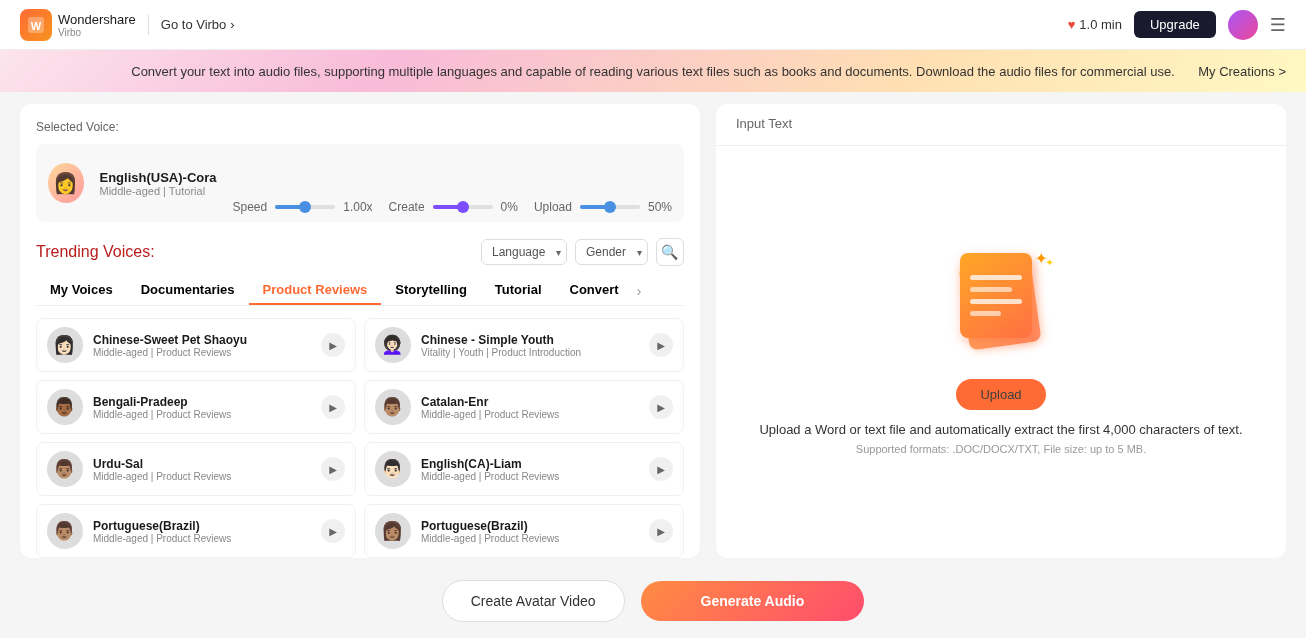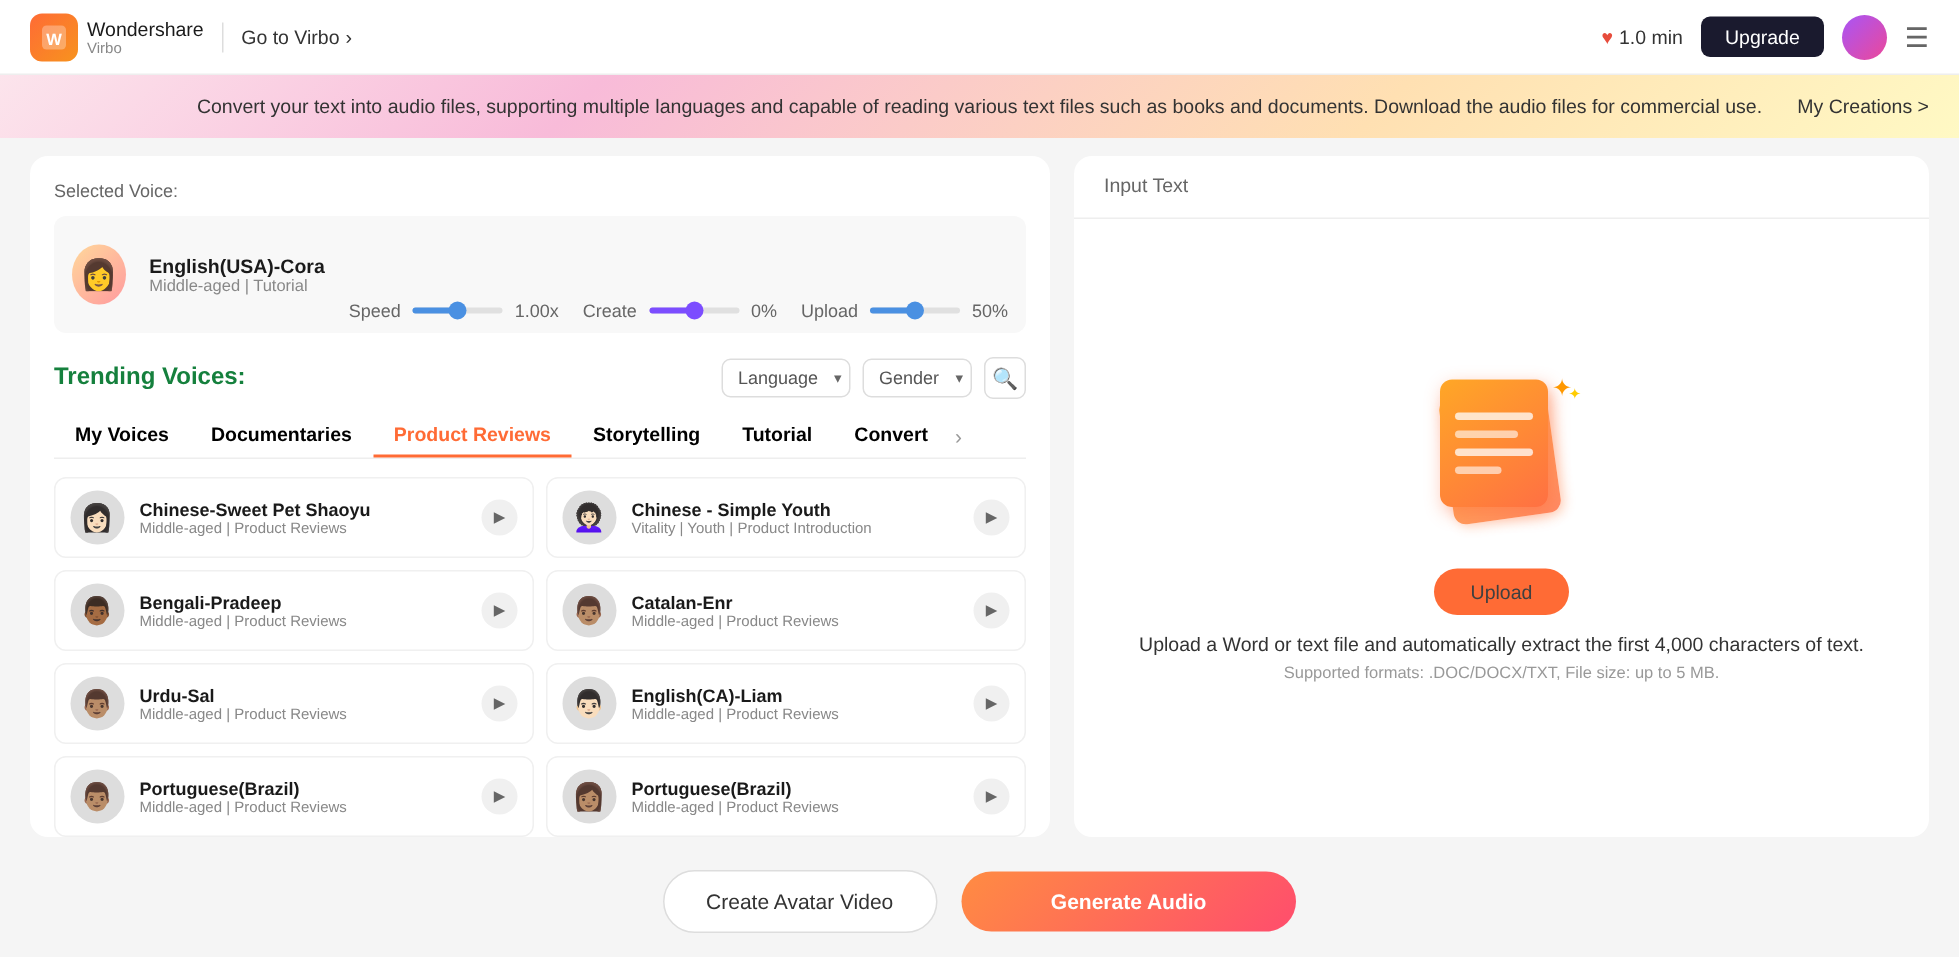--- a/index.html
+++ b/index.html
@@ -54,21 +54,21 @@
     .slider-fill { height: 100%; border-radius: 2px; }
     .slider-fill.speed { background: #4a90e2; width: 50%; }
     .slider-fill.pitch { background: #7c4dff; width: 50%; }
     .slider-fill.volume { background: #4a90e2; width: 50%; }
     .slider-thumb { width: 12px; height: 12px; border-radius: 50%; background: #4a90e2; position: absolute; top: -4px; }
     .slider-thumb.speed { left: calc(50% - 6px); }
     .slider-thumb.pitch { left: calc(50% - 6px); background: #7c4dff; }
     .slider-thumb.volume { left: calc(50% - 6px); }
 
     
-    .trending-title { font-size: 16px; font-weight: 700; color: #15803d; margin-bottom: 0; }
+    .trending-title { font-size: 16px; font-weight: 400; color: #b91c1c; margin-bottom: 0; }
     .filter-select { padding: 5px 10px; border: 1px solid #ddd; border-radius: 6px; font-size: 12px; color: #555; background: white; cursor: pointer; appearance: none; padding-right: 20px; }
     .search-icon-btn { width: 28px; height: 28px; border: 1px solid #ddd; border-radius: 6px; display: flex; align-items: center; justify-content: center; cursor: pointer; background: white; color: #666; font-size: 14px; }
 
     
     .tabs { display: flex; align-items: center; gap: 0; margin-bottom: 12px; border-bottom: 1px solid #eee; }
     .tab { font-size: 13px; color: #000000; padding: 6px 14px; cursor: pointer; border-bottom: 2px solid transparent; white-space: nowrap; font-weight: bold; }
     .tab.active { color: #ff6b35; border-bottom: 2px solid #ff6b35; font-weight: 600; }
     .tab-more { font-size: 14px; color: #999; cursor: pointer; padding: 6px 4px; }
 
     

